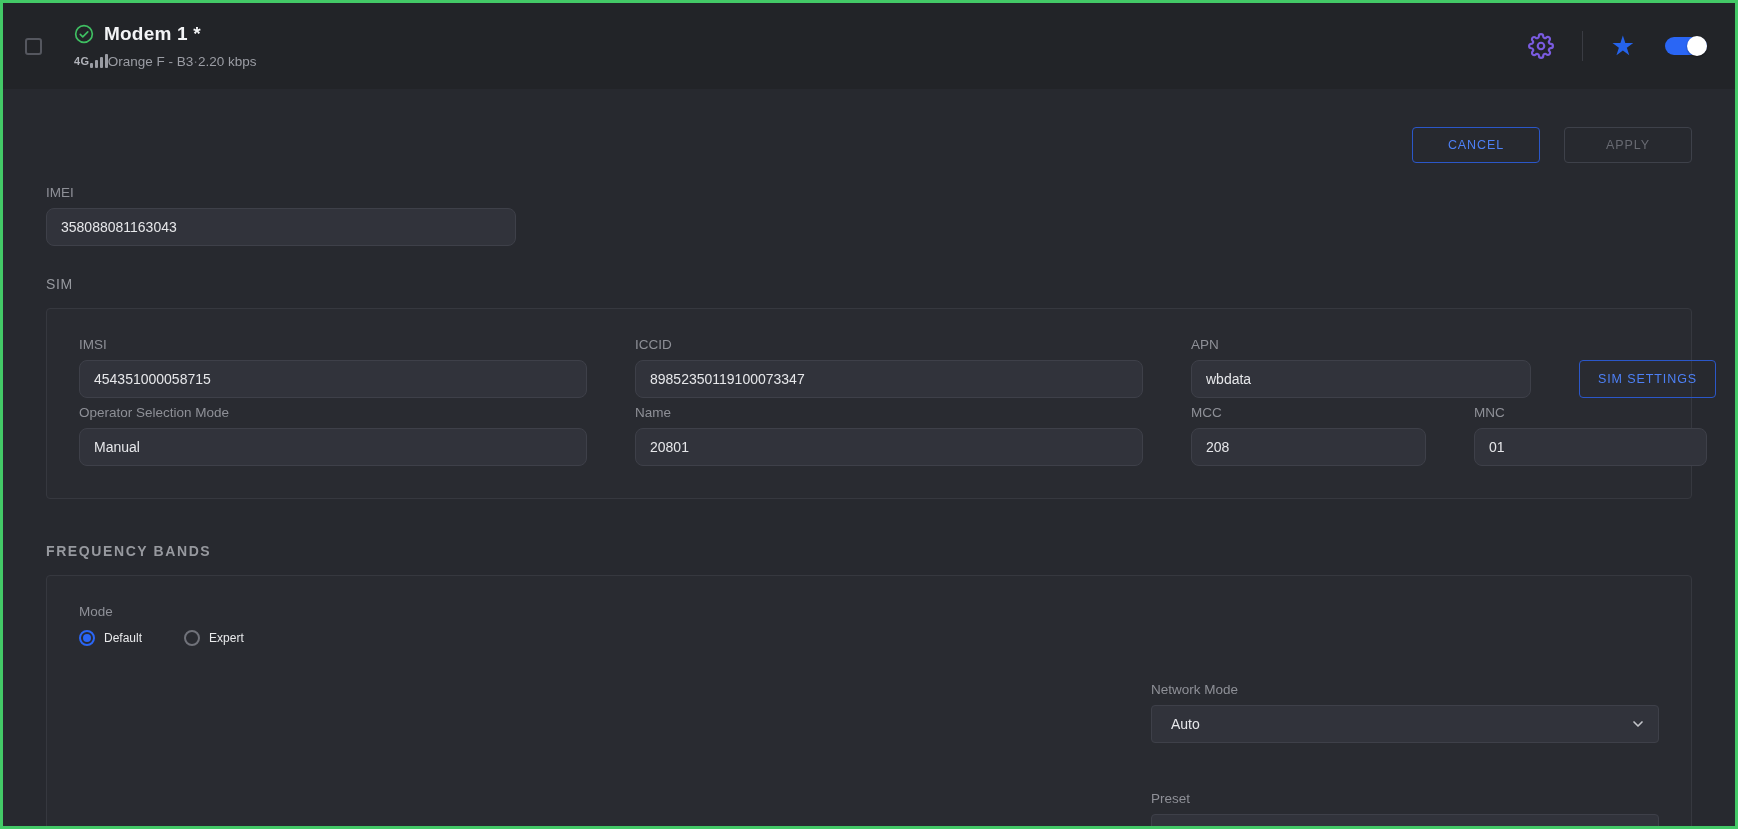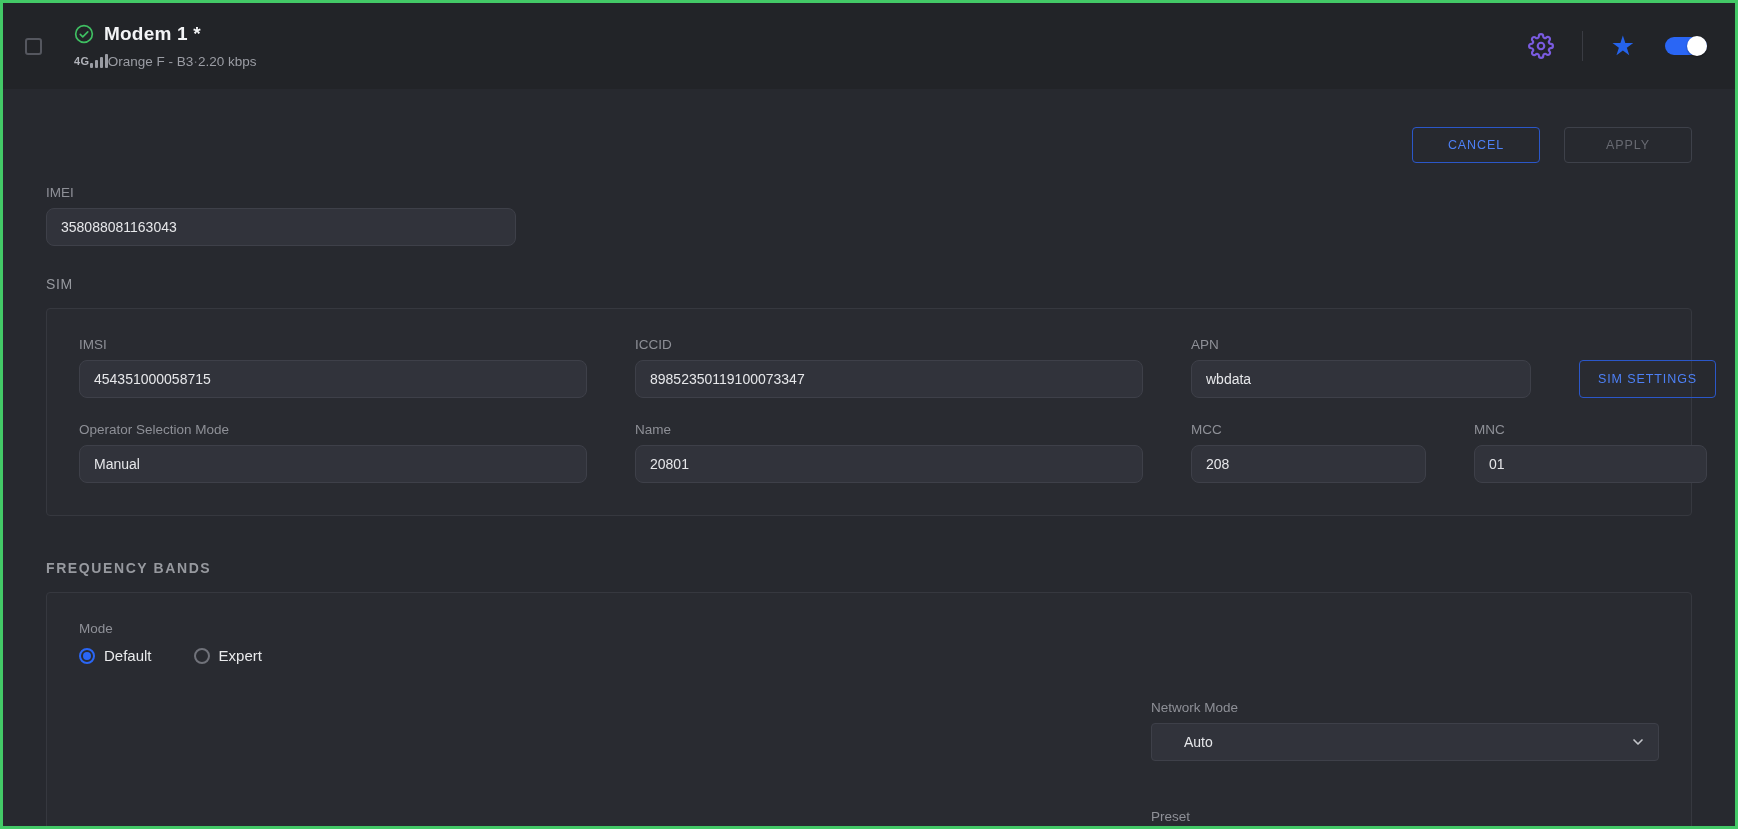--- a/index.html
+++ b/index.html
@@ -81,40 +81,40 @@
   .section-title { color: #97999f; font-size: 14px; letter-spacing: .6px; margin-top: 30px; }
   .freq-title { letter-spacing: 1.6px; margin-top: 44px; font-weight: bold; }
 
   .panel {
     border: 1px solid #36383f; border-radius: 4px;
     background: #292b31;
     margin-top: 16px;
     padding: 28px 32px 32px;
   }
   .frow { display: flex; gap: 48px; align-items: flex-end; }
-  .frow + .frow { margin-top: 24px; }
+  .frow + .frow { margin-top: 7px; }
   .w508 { width: 508px; flex: none; }
   .w340 { width: 340px; flex: none; }
   .w235 { width: 235px; flex: none; }
   .w233 { width: 233px; flex: none; }
 
   
   .mode-label { color: #8e9097; font-size: 13.5px; }
   .radio-row { display: flex; gap: 42px; margin-top: 11px; align-items: center; }
-  .radio { display: flex; align-items: center; gap: 9px; cursor: pointer; color: #e9eaec; font-size: 15px; }
+  .radio { display: flex; align-items: center; gap: 9px; cursor: pointer; color: #e9eaec; font-size: 12px; }
   .rdot { width: 16px; height: 16px; border-radius: 50%; border: 2px solid #70727a; position: relative; flex: none; }
   .rdot.checked { border-color: #2a66f5; }
   .rdot.checked::after {
     content: ""; position: absolute; inset: 2px; border-radius: 50%; background: #2a66f5;
   }
   .select-row { margin-top: 36px; flex-direction: column; }
   .select {
     width: 100%; height: 38px;
     background: #31333b; border: 1px solid #3e4049; border-radius: 4px;
-    color: #e6e7ea; font-size: 14px; padding: 0 12px 0 32px;
+    color: #e6e7ea; font-size: 14px; padding: 0 12px 0 19px;
     display: flex; align-items: center; justify-content: space-between;
     cursor: pointer;
   }
   .chev { width: 16px; height: 16px; display: inline-flex; flex: none; }
 </style>
 </head>
 <body>
 
 <div class="page">
 

